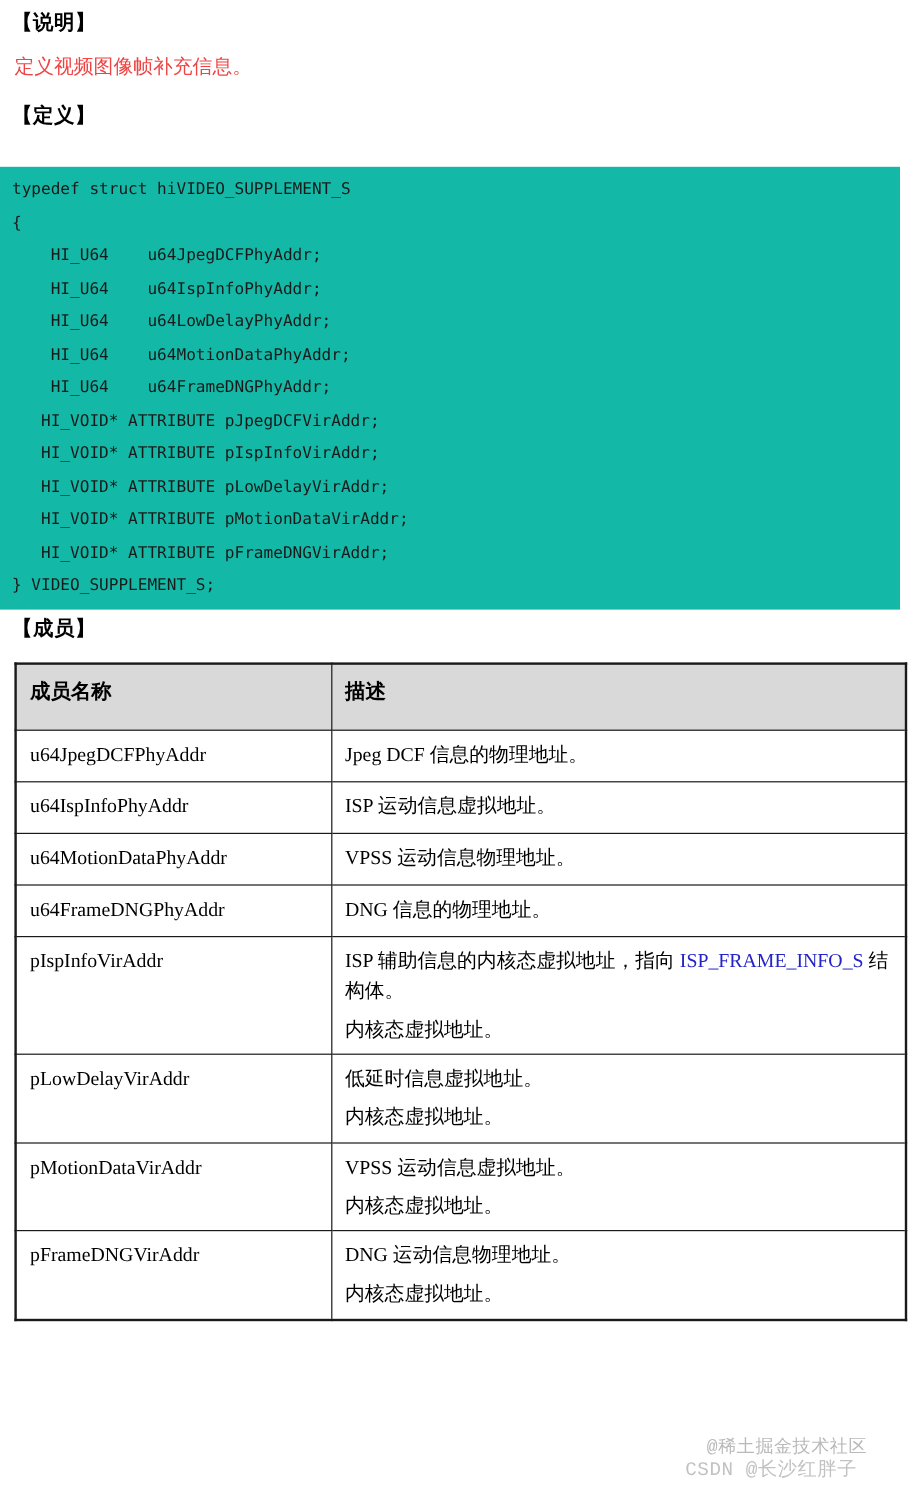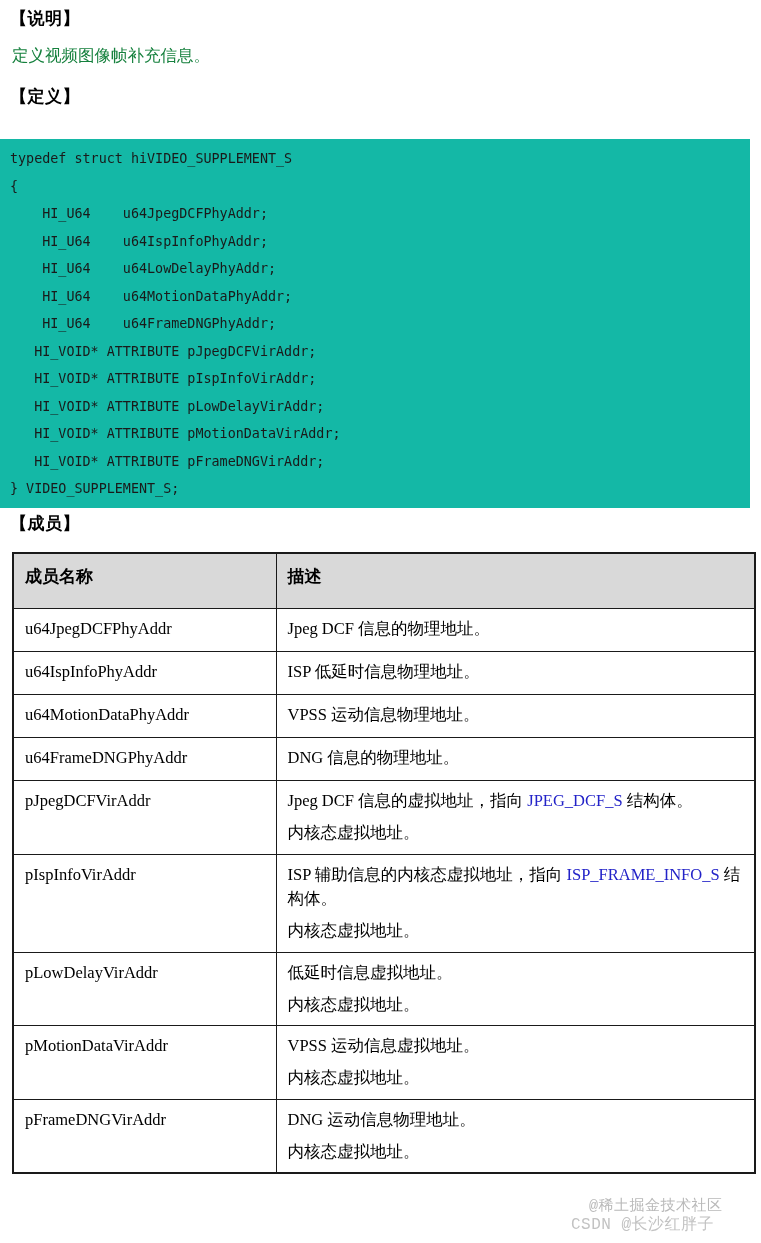--- a/index.html
+++ b/index.html
@@ -26,24 +26,24 @@
   
   .sec-heading {
     font-family: "Liberation Serif", "DejaVu Serif", serif;
     font-size: 17px;
     font-weight: bold;
     line-height: 1.25;
     letter-spacing: 0.5px;
     color: #000;
   }
   .body-text {
-    font-family: Liberation Mono, monospace;
+    font-family: Liberation Sans, sans-serif;
     font-size: 16.5px;
     line-height: 1.3;
-    color: #15803d;
+    color: #ef4444;
   }
 
   #heading-shuoming { position: absolute; left: 10px; top: 8px; }
   #para-desc       { position: absolute; left: 12px; top: 46px; }
   #heading-dingyi  { position: absolute; left: 10px; top: 86px; }
   #heading-chengyuan { position: absolute; left: 10px; top: 513px; }
 
   
   .code-block {
     position: absolute;
@@ -158,40 +158,33 @@
     <tbody id="member-table-body">
         <tr>
           <td>u64JpegDCFPhyAddr</td>
           <td>
             <span class="cell-line">Jpeg DCF 信息的物理地址。</span>
           </td>
         </tr>
         <tr>
           <td>u64IspInfoPhyAddr</td>
           <td>
-            <span class="cell-line">ISP 低延时信息物理地址。</span>
+            <span class="cell-line">ISP 运动信息虚拟地址。</span>
           </td>
         </tr>
         <tr>
           <td>u64MotionDataPhyAddr</td>
           <td>
             <span class="cell-line">VPSS 运动信息物理地址。</span>
           </td>
         </tr>
         <tr>
           <td>u64FrameDNGPhyAddr</td>
           <td>
             <span class="cell-line">DNG 信息的物理地址。</span>
-          </td>
-        </tr>
-        <tr>
-          <td>pJpegDCFVirAddr</td>
-          <td>
-            <span class="cell-line">Jpeg DCF 信息的虚拟地址，指向 <span class="xref">JPEG_DCF_S</span> 结构体。</span>
-            <span class="cell-line">内核态虚拟地址。</span>
           </td>
         </tr>
         <tr>
           <td>pIspInfoVirAddr</td>
           <td>
             <span class="cell-line">ISP 辅助信息的内核态虚拟地址，指向 <span class="xref">ISP_FRAME_INFO_S</span> 结构体。</span>
             <span class="cell-line">内核态虚拟地址。</span>
           </td>
         </tr>
         <tr>

